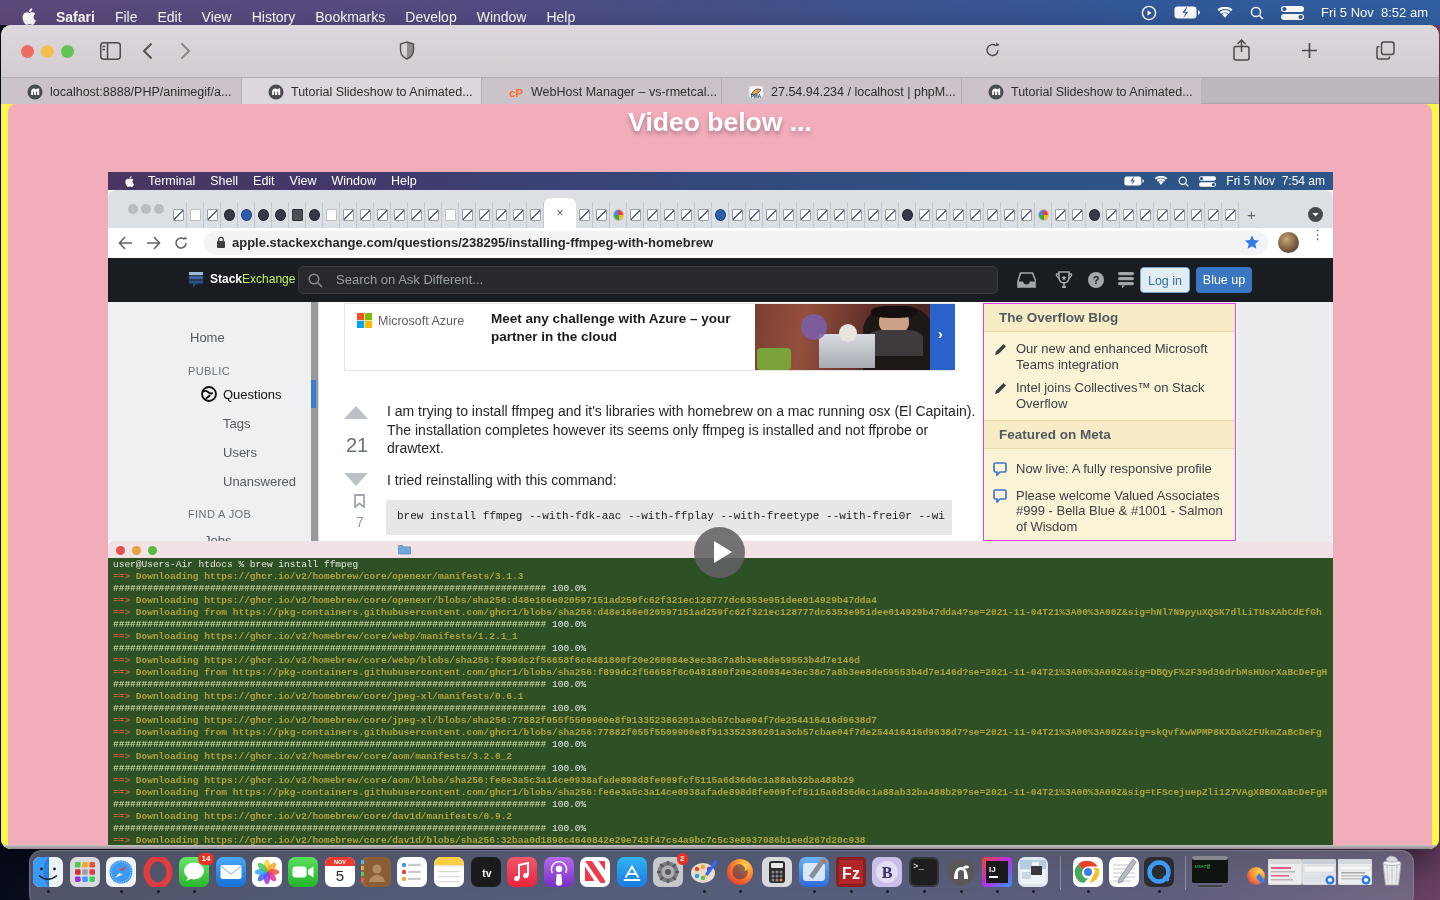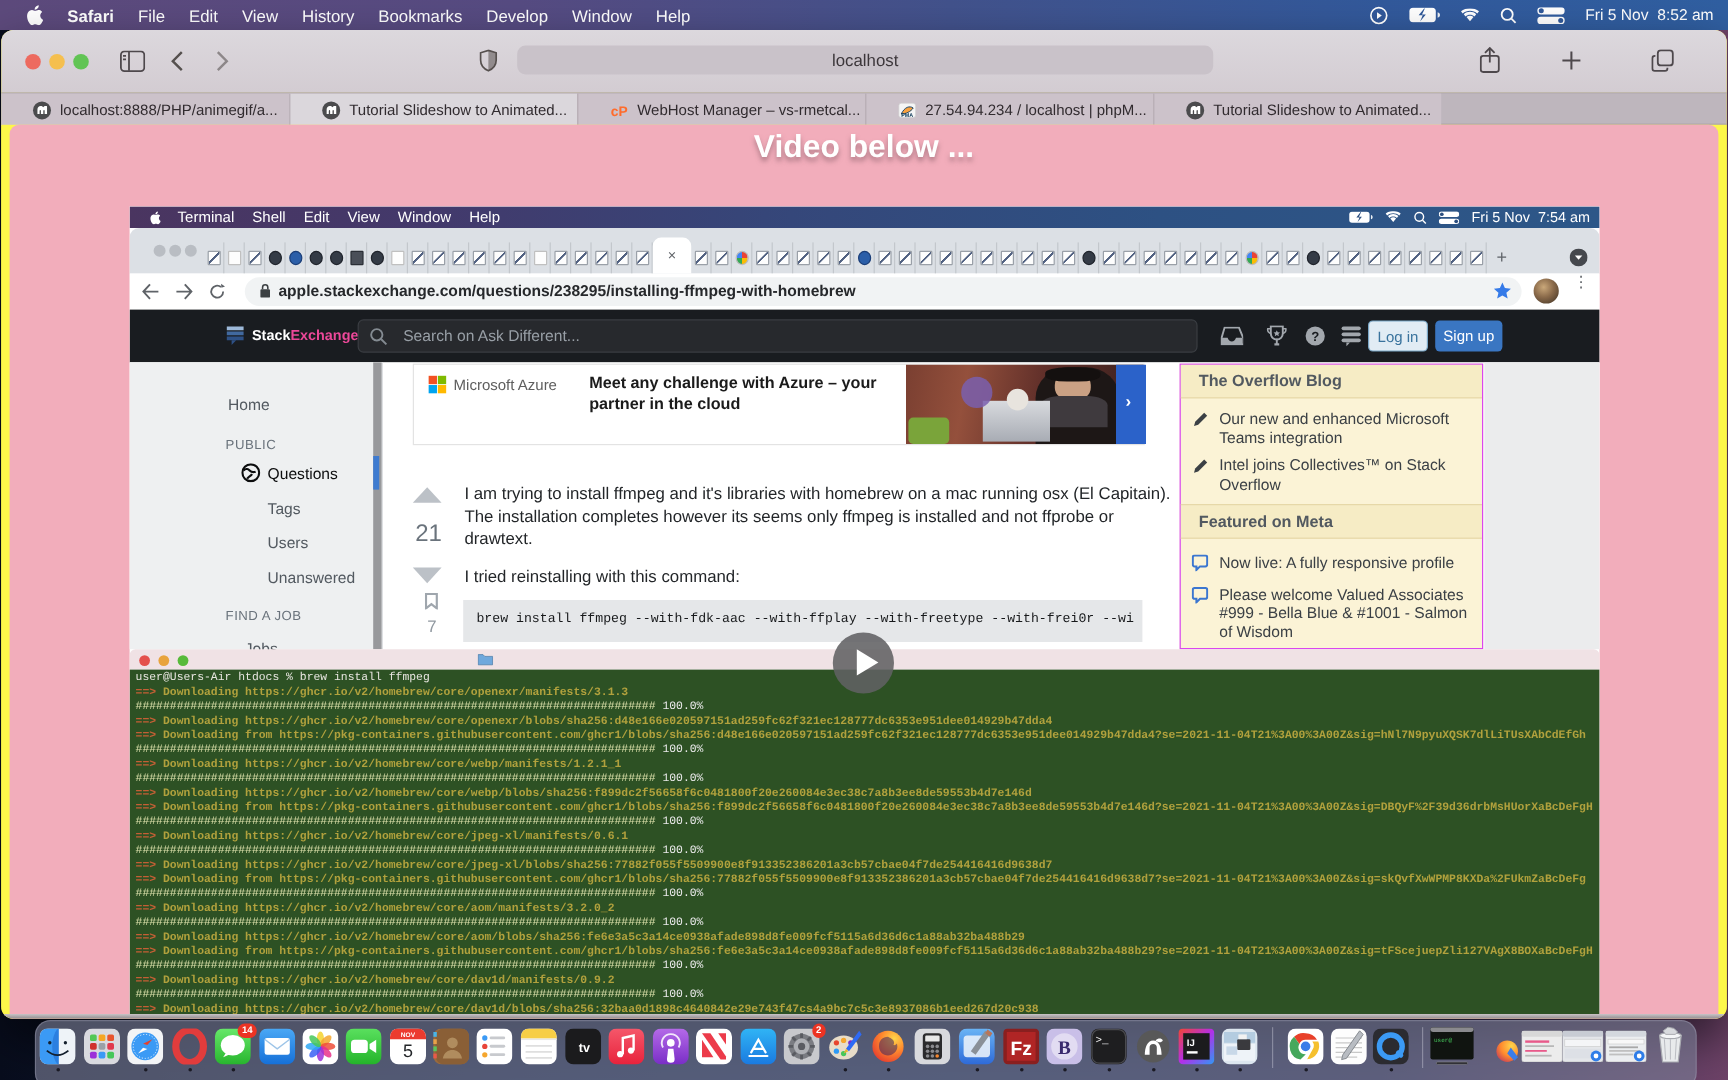--- a/index.html
+++ b/index.html
@@ -1,20 +1,20 @@
 <!DOCTYPE html>
 <html><head>
 <meta charset="utf-8">
 <style>
 *{margin:0;padding:0;box-sizing:border-box}
 html,body{width:1440px;height:900px;overflow:hidden;font-family:"Liberation Sans",sans-serif}
 body{position:relative;background:linear-gradient(90deg,#080d1d 0%,#122144 30%,#182a50 55%,#2b2b52 80%,#5e3c63 95%,#6e4368 100%)}
 .abs{position:absolute}
 
-#menubar{position:absolute;left:0;top:0;width:1440px;height:25px;background:linear-gradient(90deg,#5d4a7c 0%,#564b82 30%,#42528c 55%,#32599b 80%,#305fa1 100%);color:#fff;font-size:14px;display:flex;align-items:center}
+#menubar{position:absolute;left:0;top:0;width:1440px;height:25px;background:linear-gradient(90deg,#5d4a7c 0%,#564b82 30%,#42528c 55%,#32599b 80%,#305fa1 100%);color:#fff;font-size:14px;display:flex;align-items:flex-end}
 #menubar .mi{margin-right:20px;white-space:nowrap}
 #menubar .b{font-weight:bold}
 #mright{position:absolute;right:12px;top:0;height:25px;display:flex;align-items:center;gap:17px;color:#fff}
 #mright .dt{font-size:13px}
 
 #win{position:absolute;left:1px;top:25px;width:1438px;height:824px;border-radius:10px;overflow:hidden;box-shadow:0 18px 40px rgba(0,0,0,.55);background:#fdf74a}
 #win:after{content:"";position:absolute;left:0;bottom:0;width:100%;height:4px;background:linear-gradient(180deg,#c9c3c6,#908b8e);z-index:50}
 #toolbar{position:absolute;left:0;top:0;width:100%;height:52px;background:linear-gradient(180deg,#dcd8dd 0%,#d3ccd2 100%)}
 .tl{position:absolute;top:20px;width:13px;height:13px;border-radius:50%}
 #urlbar{position:absolute;left:430px;top:13px;width:580px;height:24px;border-radius:7px;background:#c9c2c9;color:#3c363a;font-size:14px;text-align:center;line-height:24px}
@@ -47,21 +47,21 @@
 .ttab.st .f{background:#4a4f58;border-color:#2b2f36}
 .ttab.g2 .f{background:conic-gradient(#ea4335 0 25%,#fbbc05 0 50%,#34a853 0 75%,#4285f4 0 100%);border-color:#bbb;border-radius:50%}
 .atab{width:32px;height:30px;background:#fff;border-radius:7px 7px 0 0;margin-top:0px;display:flex;align-items:center;justify-content:center;font-size:12px;color:#5f6368;align-self:flex-end}
 #cbar{position:absolute;left:0;top:56px;width:100%;height:30px;background:#fff}
 #cpill{position:absolute;left:96px;top:3px;width:1064px;height:24px;border-radius:12px;background:#f1f3f4}
 #curl{position:absolute;left:124px;top:7px;font-size:13px;font-weight:bold;color:#26282b}
 
 #sehead{position:absolute;left:0;top:86px;width:100%;height:44px;background:#191c20}
 #sesearch{position:absolute;left:190px;top:8px;width:700px;height:28px;background:#27292d;border:1px solid #3a3d42;border-radius:5px;color:#989fa6;font-size:13px;line-height:26px;padding-left:37px}
 #selogo{position:absolute;left:70px;top:14px;color:#fff;font-size:12px;font-weight:bold}
-#selogo .ex{color:#ec4899;font-weight:bold}
+#selogo .ex{color:#bef264;font-weight:normal}
 .seicon{position:absolute;top:13px;color:#a2a7ad}
 .sebtn{position:absolute;top:9px;height:26px;border-radius:4px;font-size:12.5px;line-height:26px;text-align:center}
 
 #sebody{position:absolute;left:0;top:130px;width:100%;height:239px;background:#fff}
 #segutter{position:absolute;right:0;top:0;width:96px;height:239px;background:#ebeced}
 #sesb{position:absolute;left:0;top:0;width:211px;height:239px;background:#eef0f1;border-right:1px solid #d7dade}
 #sesb .thumb{position:absolute;right:0px;top:0;width:7px;height:239px;background:#98999c}
 #sesb .it{position:absolute;font-size:13px;color:#525960}
 #sesb .hd{position:absolute;font-size:11px;color:#6a737c;letter-spacing:.4px}
 #sesb .q{font-weight:normal;color:#0c0d0e}
@@ -170,21 +170,20 @@
         <path d="M4.5 5L8.5 1l4 4" fill="none" stroke="#4e484c" stroke-width="1.5"></path>
       </svg>
 <svg class="abs" style="left:1300px;top:17px" width="17" height="17" viewBox="0 0 17 17">
         <line x1="8.5" y1="1" x2="8.5" y2="16" stroke="#4e484c" stroke-width="1.7"></line>
         <line x1="1" y1="8.5" x2="16" y2="8.5" stroke="#4e484c" stroke-width="1.7"></line>
       </svg>
 <svg class="abs" style="left:1375px;top:16px" width="19" height="19" viewBox="0 0 19 19">
         <rect x="5.5" y="1" width="12.5" height="12.5" rx="2.5" fill="none" stroke="#4e484c" stroke-width="1.5"></rect>
         <path d="M3.5 5.5H3a2 2 0 0 0-2 2V16a2 2 0 0 0 2 2h8.5a2 2 0 0 0 2-2v-.5" fill="none" stroke="#4e484c" stroke-width="1.5"></path>
       </svg>
-<div id="urlbar">localhost</div>
   </div>
   <div id="tabbar">
       <div class="tab">
         <svg class="fav" viewBox="0 0 16 16">
           <circle cx="8" cy="8" r="7.5" fill="#4b4b4d"></circle>
           <path d="M4.2 11V7.2c0-1.6 1.2-2.8 2.7-2.8 1 0 1.6.4 2.1 1 .5-.6 1.2-1 2.1-1 .4 0 .8.1 1.1.2V11h-2V8.2c0-.4-.2-.6-.5-.6s-.6.2-.6.6V11h-2V8.2c0-.4-.2-.6-.5-.6s-.6.2-.6.6V11z" fill="#fff"></path>
         </svg>
         <span class="tt">localhost:8888/PHP/animegif/a...</span>
       </div>
       <div class="tab act">
@@ -498,21 +497,21 @@
             <circle cx="9" cy="9" r="8" fill="#a2a7ad"></circle>
             <text x="5.7" y="13" font-size="11" font-weight="bold" fill="#191c20">?</text>
           </svg>
 <svg class="seicon" style="left:1009px;top:13px" width="18" height="18" viewBox="0 0 18 18">
             <rect x="1" y="1" width="16" height="3.2" rx="1.6" fill="#a2a7ad"></rect>
             <rect x="1" y="6" width="16" height="3.2" rx="1.6" fill="#a2a7ad"></rect>
             <rect x="1" y="11" width="16" height="3.2" rx="1.6" fill="#a2a7ad"></rect>
             <path d="M5 14.5v3l3-3z" fill="#a2a7ad"></path>
           </svg>
 <div class="sebtn" style="left:1032px;width:50px;background:#e1ecf4;color:#39739d;border:1px solid #7aa7c7">Log in</div>
-<div class="sebtn" style="left:1088px;width:56px;background:#3a76c2;color:#fff">Sign up</div>
+<div class="sebtn" style="left:1088px;width:56px;background:#3a76c2;color:#fff">Blue up</div>
 </div>
       <div id="sebody">
 <div id="segutter"></div>
 <div id="sesb">
   <div class="it" style="left:82px;top:28px">Home</div>
   <div class="hd" style="left:80px;top:63px">PUBLIC</div>
   <svg class="abs" style="left:93px;top:84px" width="16" height="16" viewBox="0 0 16 16">
               <circle cx="8" cy="8" r="7" fill="none" stroke="#0c0d0e" stroke-width="1.8"></circle>
               <path d="M2 6c2-2 4-1 5 0s3 2 5 1" fill="none" stroke="#0c0d0e" stroke-width="1.8"></path>
               <path d="M5 13c1-2 3-2 4-4" fill="none" stroke="#0c0d0e" stroke-width="1.8"></path>

